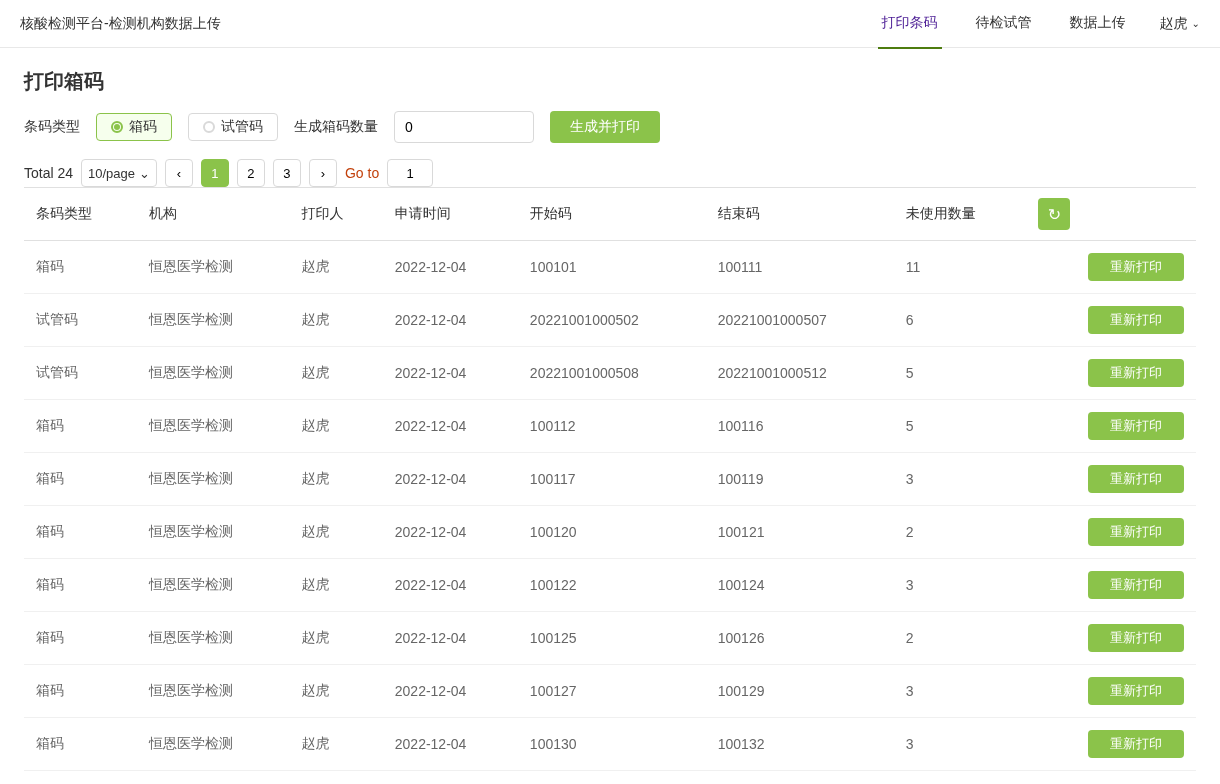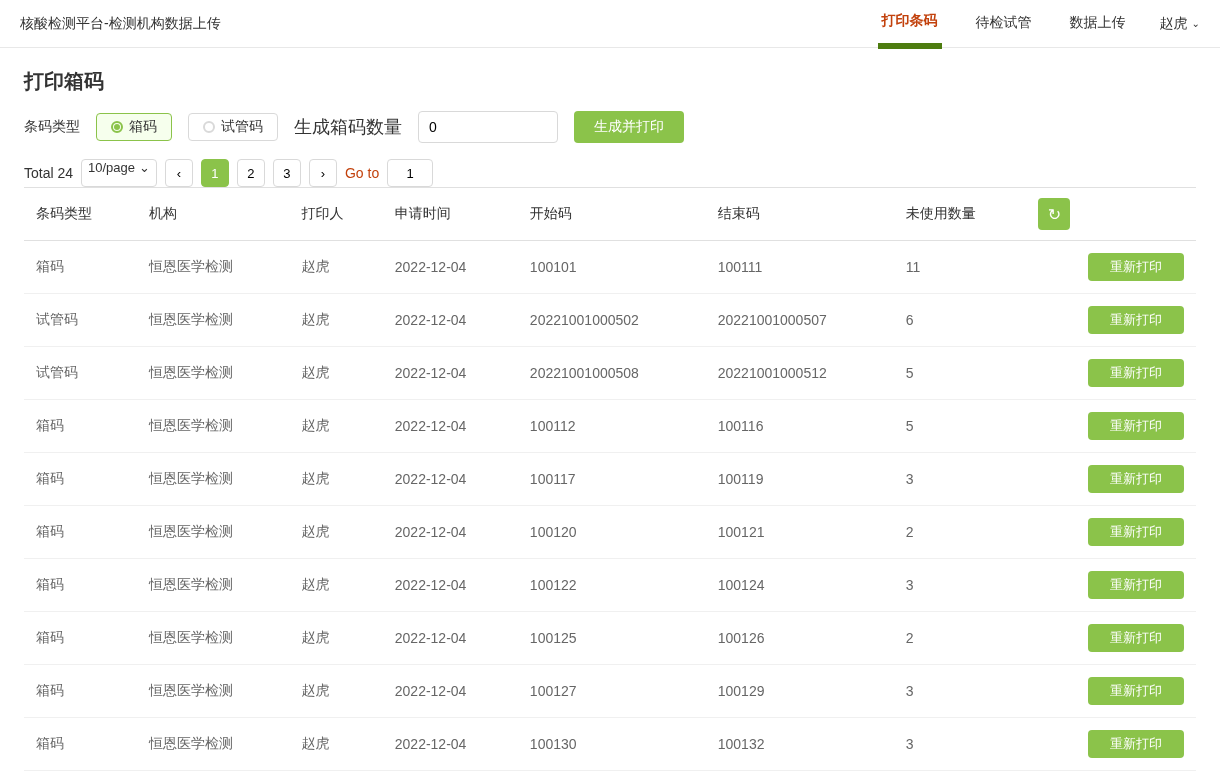--- a/index.html
+++ b/index.html
@@ -28,23 +28,22 @@
       font-size: 14px;
       color: #333;
       cursor: pointer;
       padding: 0 4px;
       height: 50px;
       display: flex;
       align-items: center;
       border-bottom: 2px solid transparent;
     }
     .nav-item.active {
-      color: #c2410c;
-      border-bottom: 6px solid #4d7c0f;
-      font-weight: bold;
+      color: #4c1d95;
+      border-bottom: 2px solid #4d7c0f;
     }
     .nav-user {
       display: flex;
       align-items: center;
       gap: 4px;
       cursor: pointer;
       color: #333;
     }
     .nav-user .chevron { font-size: 10px; }
 
@@ -98,21 +97,21 @@
       border-color: #8bc34a;
     }
     .radio-btn.selected .radio-dot::after {
       content: '';
       width: 6px;
       height: 6px;
       border-radius: 50%;
       background: #8bc34a;
     }
     .qty-label {
-      font-size: 18px;
+      font-size: 14px;
       color: #333;
     }
     .qty-input {
       width: 140px;
       height: 32px;
       border: 1px solid #d9d9d9;
       border-radius: 4px;
       padding: 0 10px;
       font-size: 14px;
       outline: none;
@@ -136,20 +135,21 @@
     }
     .total-text { font-size: 14px; color: #333; }
     .page-size-select {
       height: 28px;
       border: 1px solid #d9d9d9;
       border-radius: 4px;
       padding: 0 6px;
       font-size: 13px;
       cursor: pointer;
       display: flex;
+      align-items: center;
       gap: 4px;
       background: #fff;
     }
     .page-btn {
       width: 28px;
       height: 28px;
       border: 1px solid #d9d9d9;
       border-radius: 4px;
       background: #fff;
       cursor: pointer;

